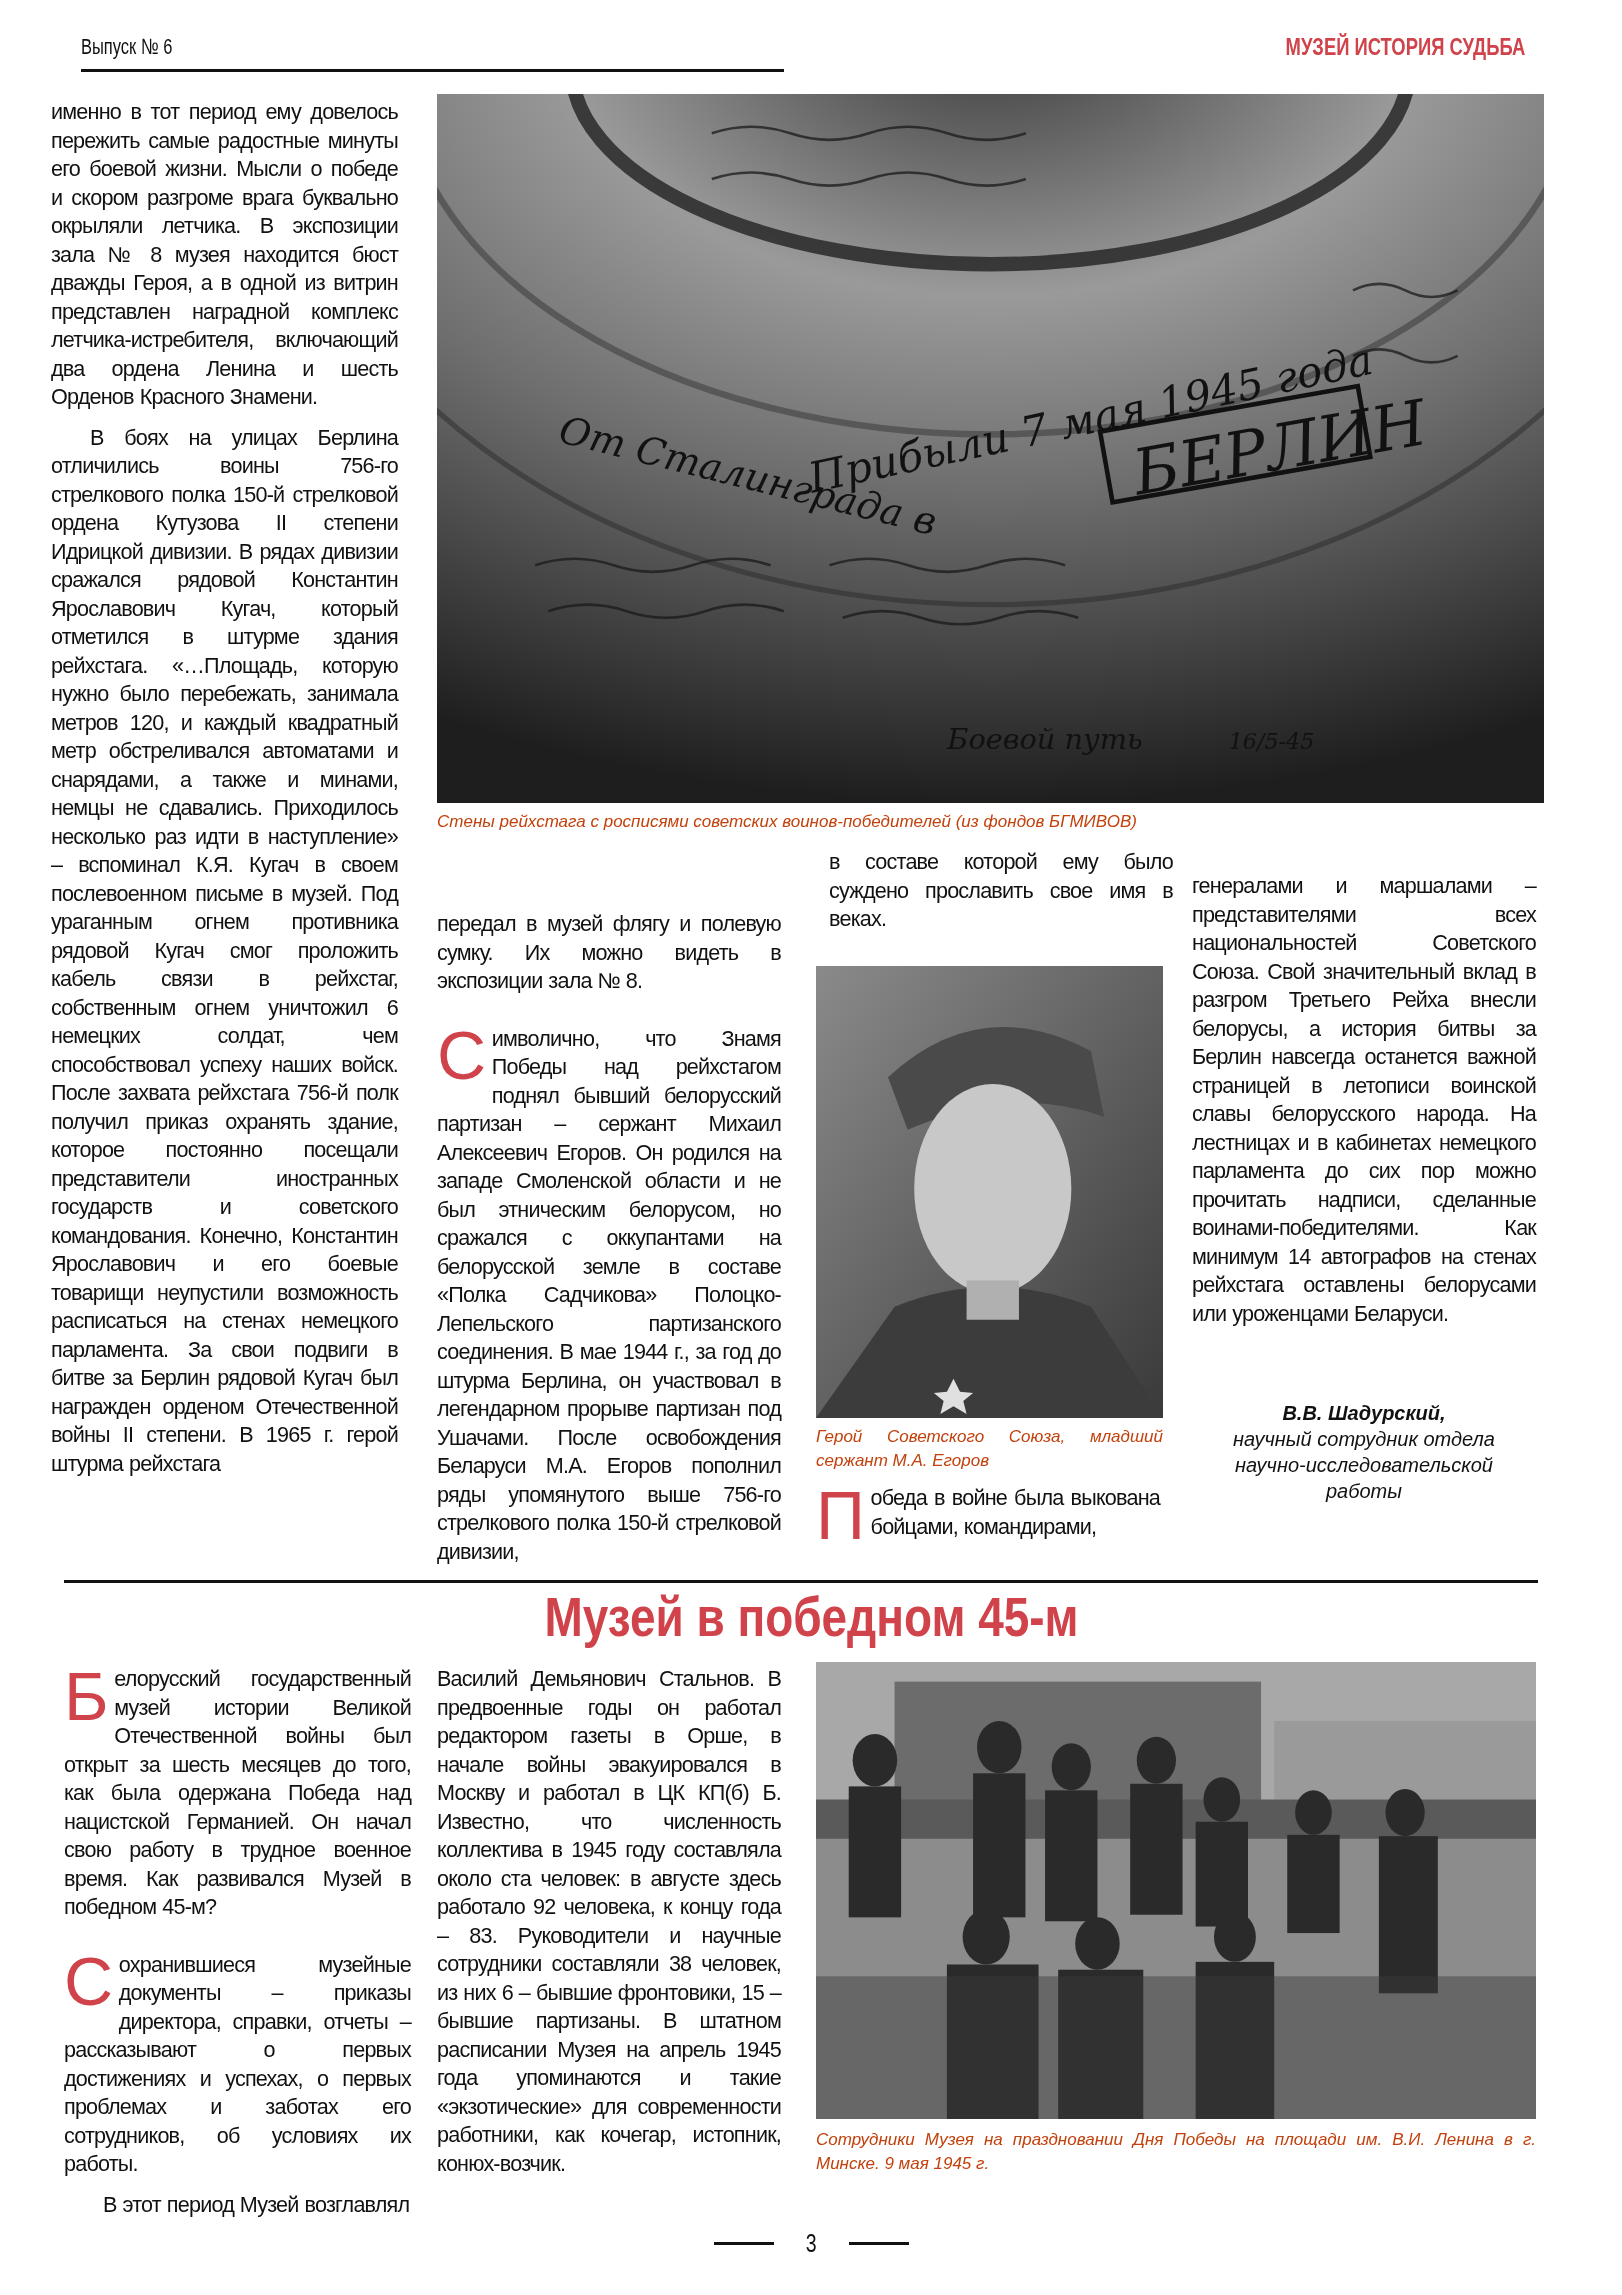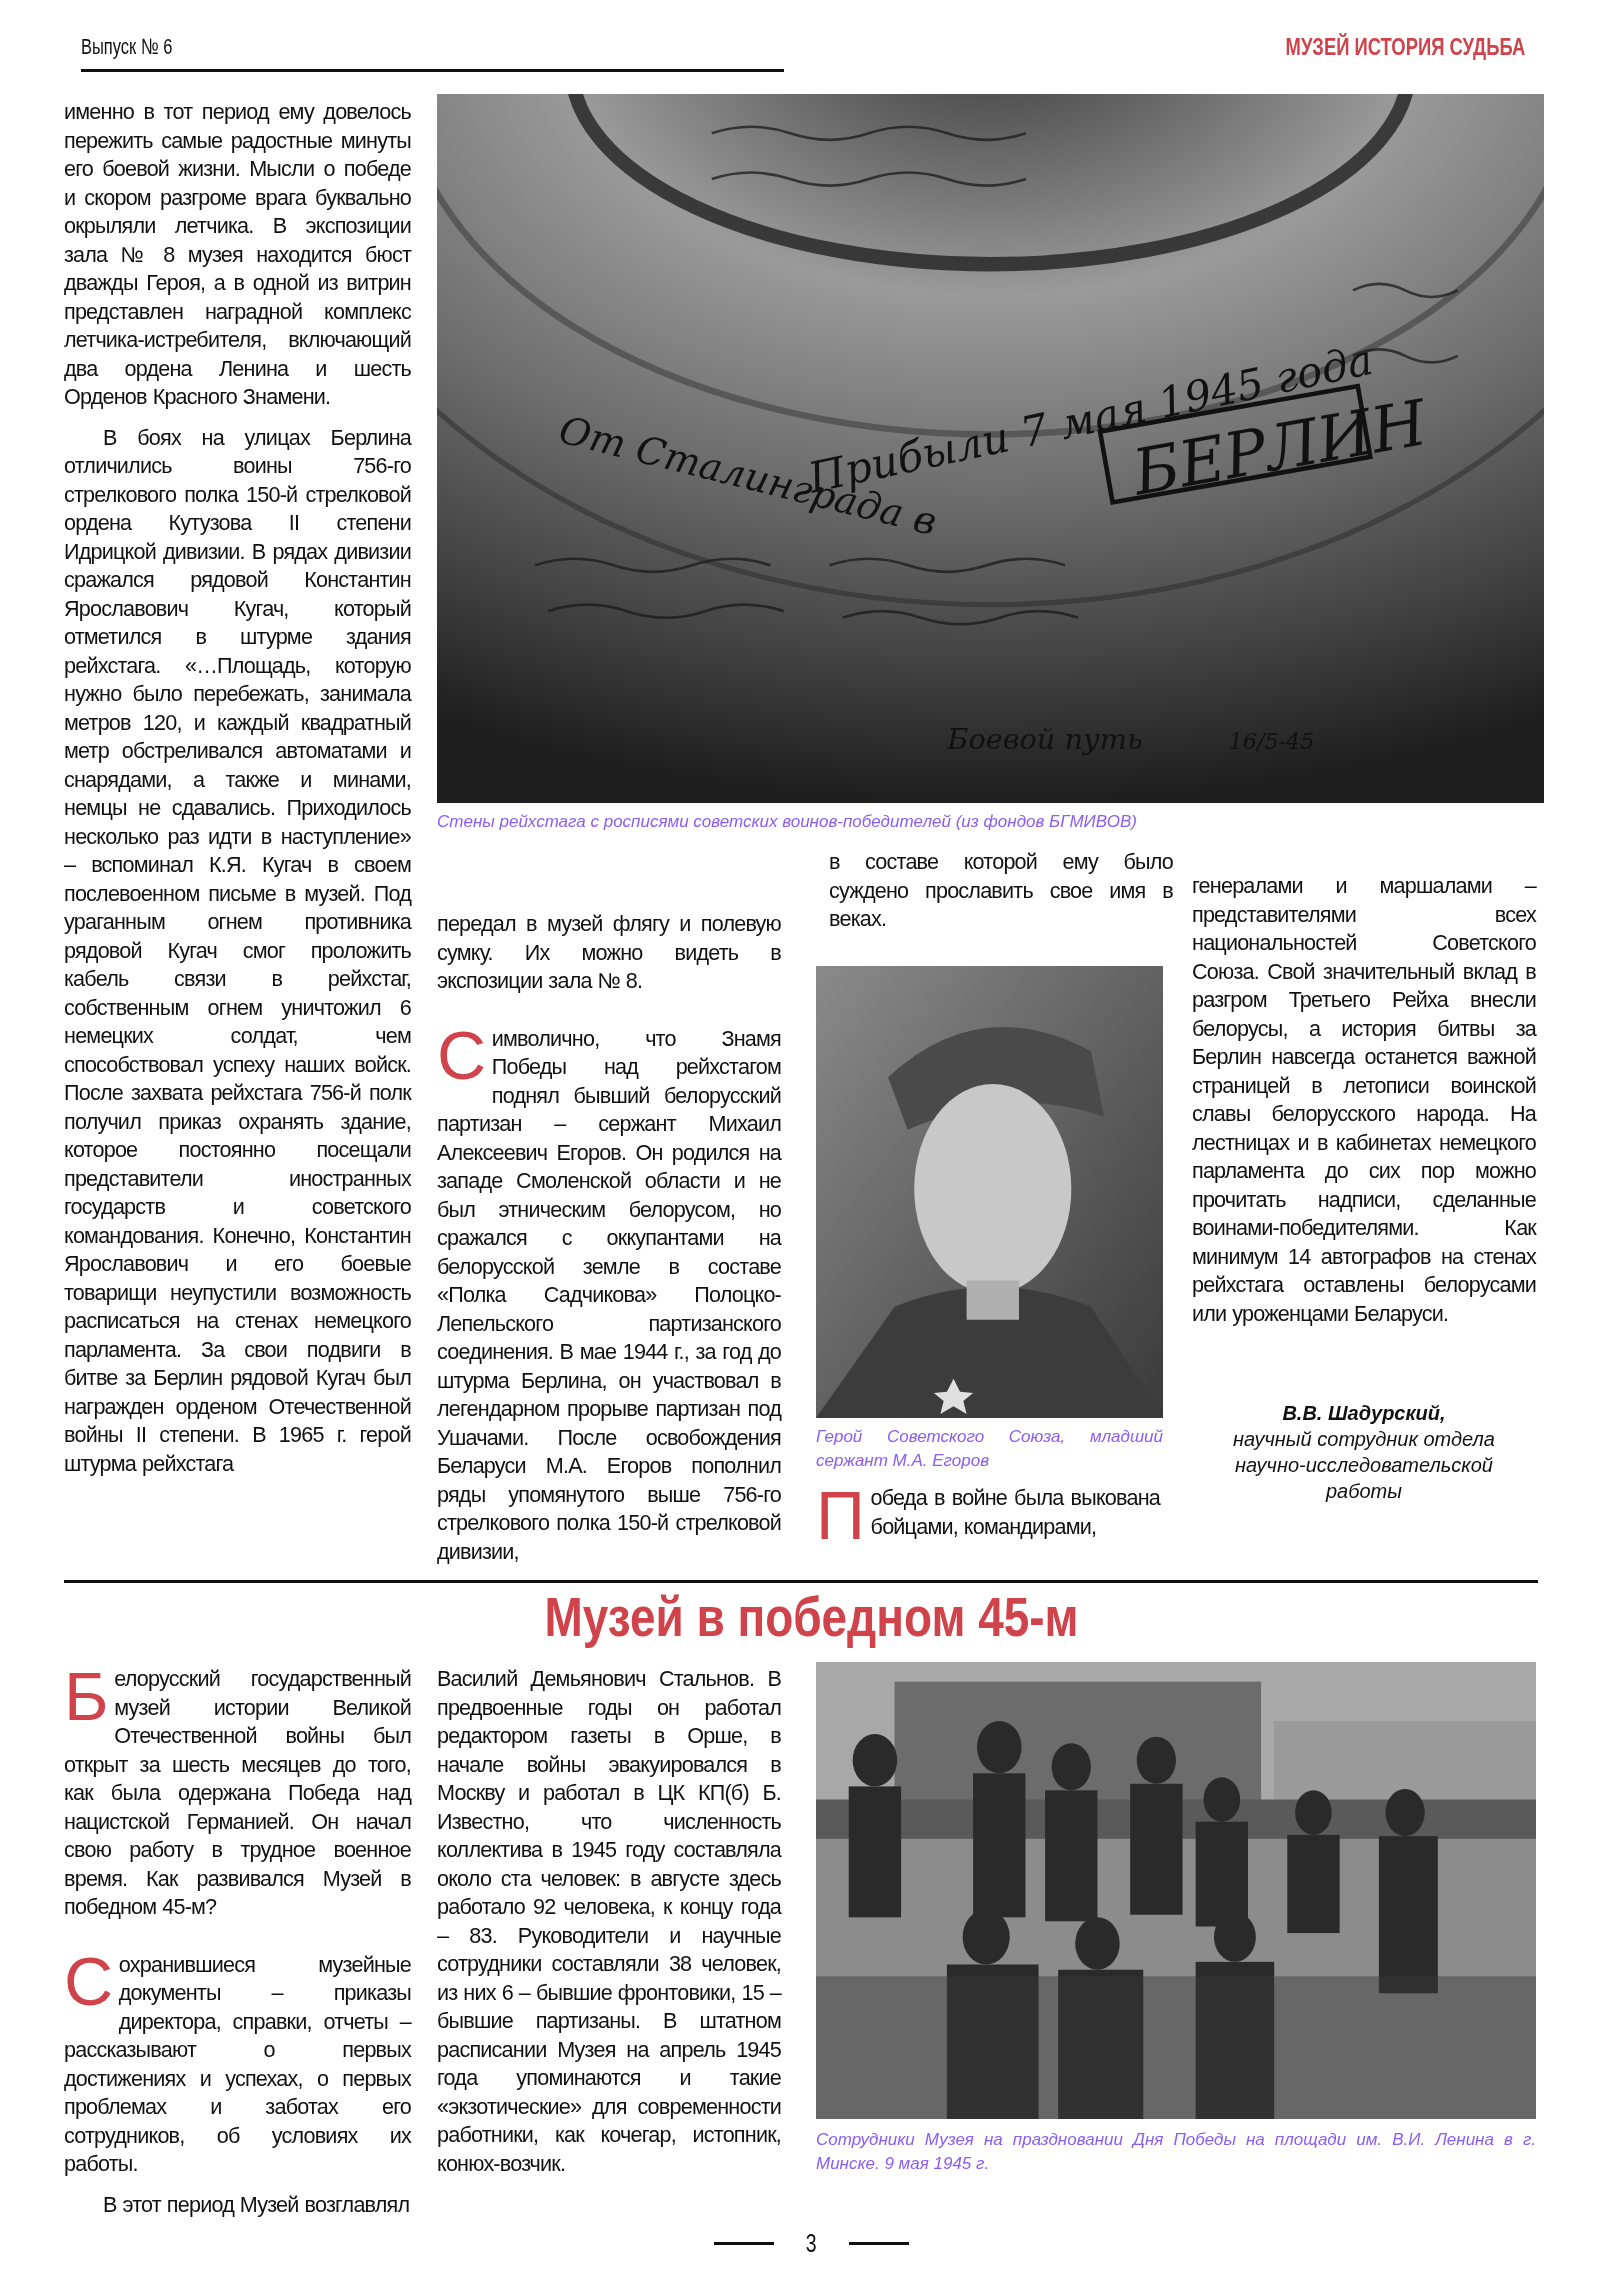--- a/index.html
+++ b/index.html
@@ -14,42 +14,42 @@
   .col p { margin:0; }
   .col p.indent { text-indent:39px; }
   .col p + p { margin-top:12px; }
   .cond { letter-spacing:-0.8px; word-spacing:0.7px; }
 
   .drop { float:left; font-family:"Liberation Sans", sans-serif; color:#d0434b; font-size:68px; line-height:54px; margin:3.9px 6.5px 0 0; }
 
   .photo { position:absolute; background:#222; overflow:hidden; }
   .photo svg { width:100%; height:100%; display:block; }
 
-  .caption { position:absolute; font-family:"Liberation Sans", sans-serif; font-style:italic; font-size:17px; line-height:23.6px; color:#8b5cf6; text-align:justify; }
+  .caption { position:absolute; font-family:"Liberation Sans", sans-serif; font-style:italic; font-size:17px; line-height:23.6px; color:#c2410c; text-align:justify; }
 
   .sig { position:absolute; text-align:center; font-family:"Liberation Sans", sans-serif; font-style:italic; font-size:20px; line-height:26px; }
   .sig .name { font-weight:bold; }
 
   .section-rule { position:absolute; left:64px; top:1580px; width:1474px; height:3.3px; background:#111; }
   .section-title { position:absolute; left:0; right:0; top:1584px; text-align:center; font-family:"Liberation Sans", sans-serif; font-weight:bold; font-size:56px; color:#d0434b; transform:scaleX(0.82); }
 
   .footer { position:absolute; top:2228px; left:0; right:0; display:flex; justify-content:center; align-items:center; gap:30px; }
   .footer .dash { width:60px; height:3.3px; background:#111; }
   .footer .num { font-family:"Liberation Sans", sans-serif; font-size:26px; transform:scaleX(0.75); }
 </style>
 </head>
 <body>
 
 <div class="page">
 
   <div class="hdr-issue">Выпуск № 6</div>
   <div class="hdr-rule"></div>
   <div class="hdr-brand">МУЗЕЙ ИСТОРИЯ СУДЬБА</div>
 
-  <div class="col cond" style="left:64px; top:98px; width:347px;">
+  <div class="col cond" style="left:51px; top:98px; width:347px;">
     <p>именно в тот период ему довелось пережить самые радостные минуты его боевой жизни. Мысли о победе и скором разгроме врага буквально окрыляли летчика. В экспозиции зала № 8 музея находится бюст дважды Героя, а в одной из витрин представлен наградной комплекс летчика-истребителя, включающий два ордена Ленина и шесть Орденов Красного Знамени.</p>
     <p class="indent">В боях на улицах Берлина отличились воины 756-го стрелкового полка 150-й стрелковой ордена Кутузова II степени Идрицкой дивизии. В рядах дивизии сражался рядовой Константин Ярославович Кугач, который отметился в штурме здания рейхстага. «…Площадь, которую нужно было перебежать, занимала метров 120, и каждый квадратный метр обстреливался автоматами и снарядами, а также и минами, немцы не сдавались. Приходилось несколько раз идти в наступление» – вспоминал К.Я. Кугач в своем послевоенном письме в музей. Под ураганным огнем противника рядовой Кугач смог проложить кабель связи в рейхстаг, собственным огнем уничтожил 6 немецких солдат, чем способствовал успеху наших войск. После захвата рейхстага 756-й полк получил приказ охранять здание, которое постоянно посещали представители иностранных государств и советского командования. Конечно, Константин Ярославович и его боевые товарищи неупустили возможность расписаться на стенах немецкого парламента. За свои подвиги в битве за Берлин рядовой Кугач был награжден орденом Отечественной войны II степени. В 1965 г. герой штурма рейхстага</p>
   </div>
 
   <div class="photo" style="left:437px; top:94px; width:1107px; height:709px;">
     <svg viewBox="0 0 1692 1083" preserveAspectRatio="none">
       <defs>
         <radialGradient id="g1" cx="50%" cy="-10%" r="110%">
           <stop offset="0" stop-color="#3a3a3a"></stop>
           <stop offset="0.35" stop-color="#9a9a9a"></stop>

